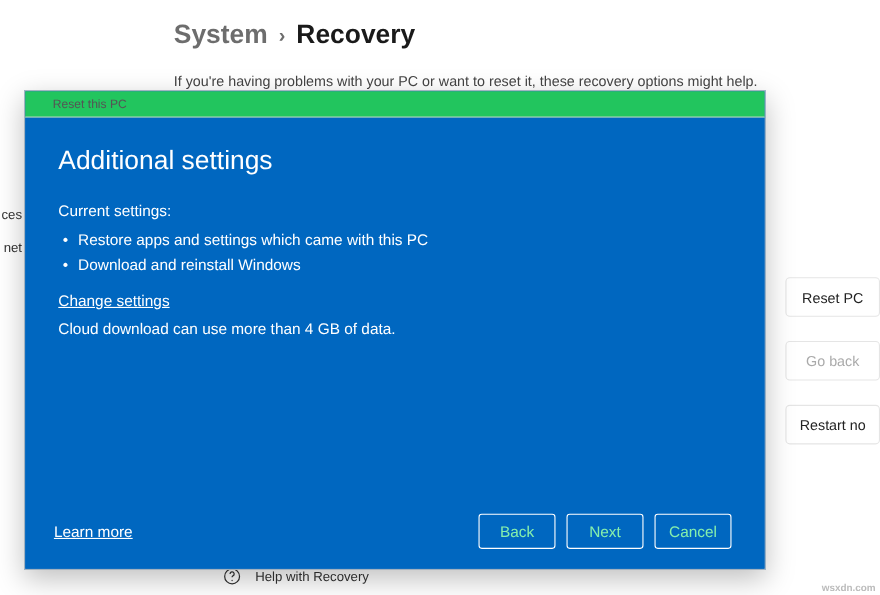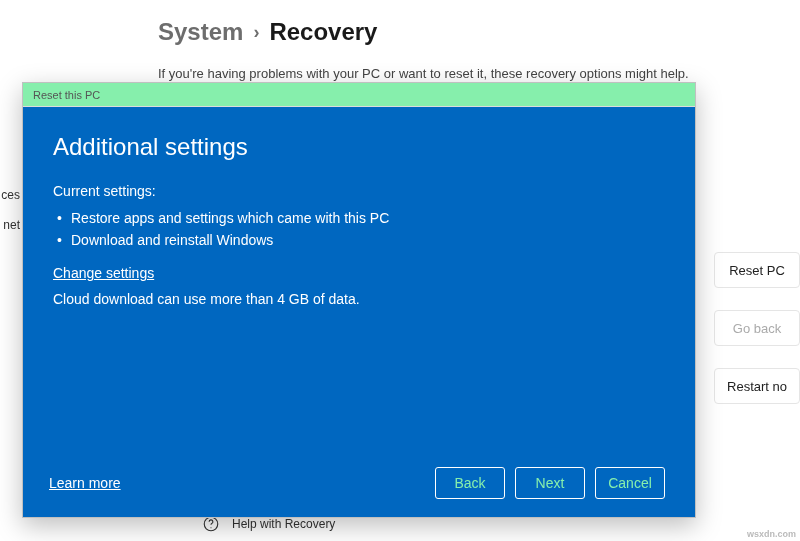--- a/index.html
+++ b/index.html
@@ -107,25 +107,25 @@
       left: 22px;
       width: 674px;
       height: 436px;
       background: #0067c0;
       border: 1px solid #c0c0c0;
       box-shadow: 0 8px 24px rgba(0,0,0,0.25);
       display: flex;
       flex-direction: column;
     }
     .dialog-titlebar {
-      background: #86efac;
+      background: #22c55e;
       height: 24px;
       display: flex;
       align-items: center;
-      padding: 0 10px;
+      padding: 0 25px;
       font-size: 11px;
       color: #555;
       border-bottom: 1px solid #dcdcdc;
     }
     .dialog-body {
       flex: 1;
       background: #0067c0;
       color: #ffffff;
       padding: 26px 18px 18px 30px;
       display: flex;

